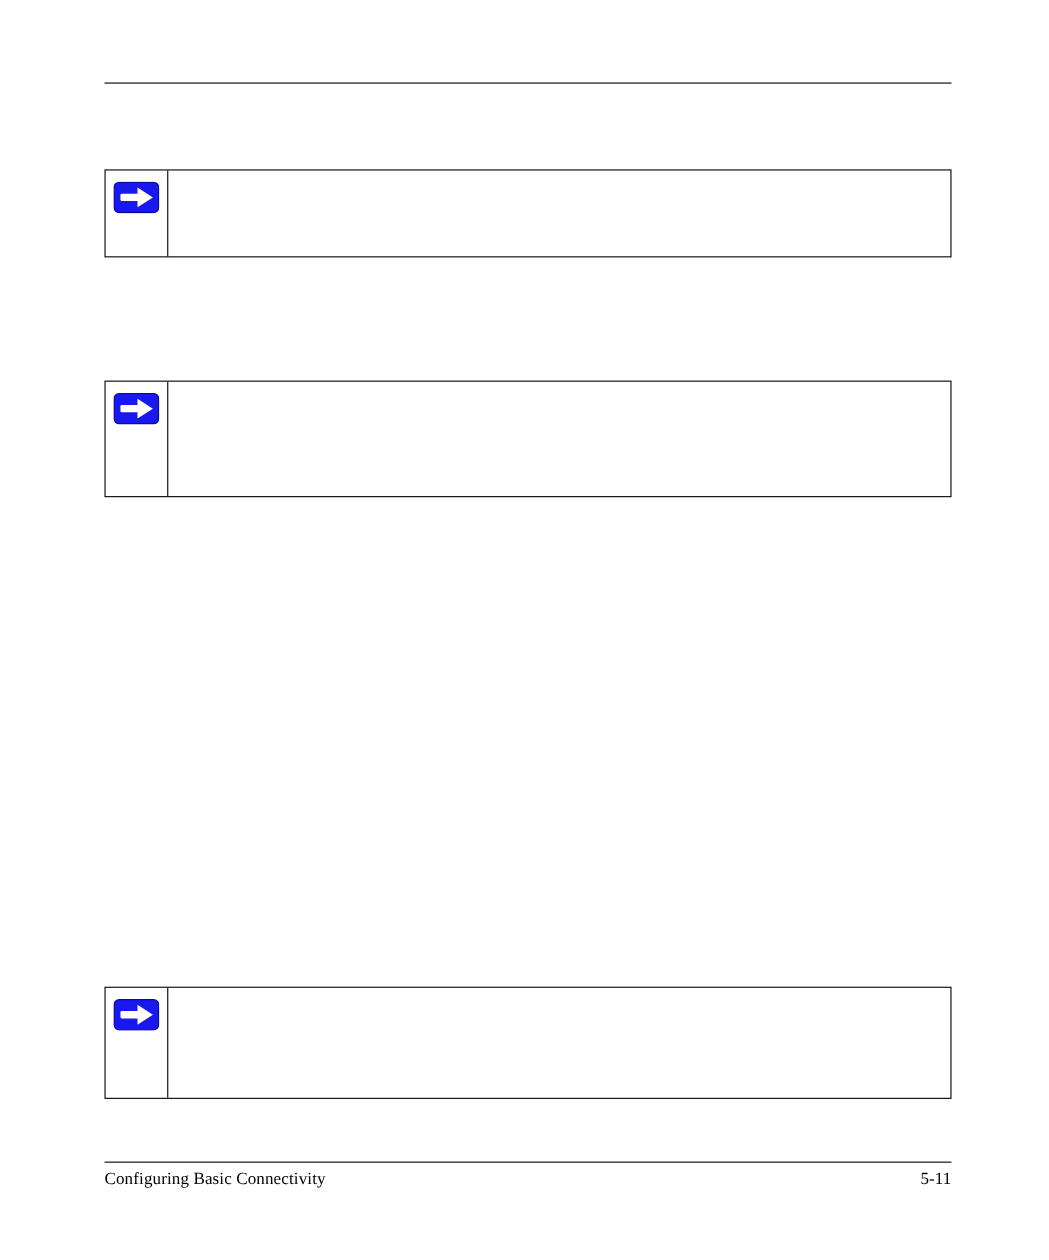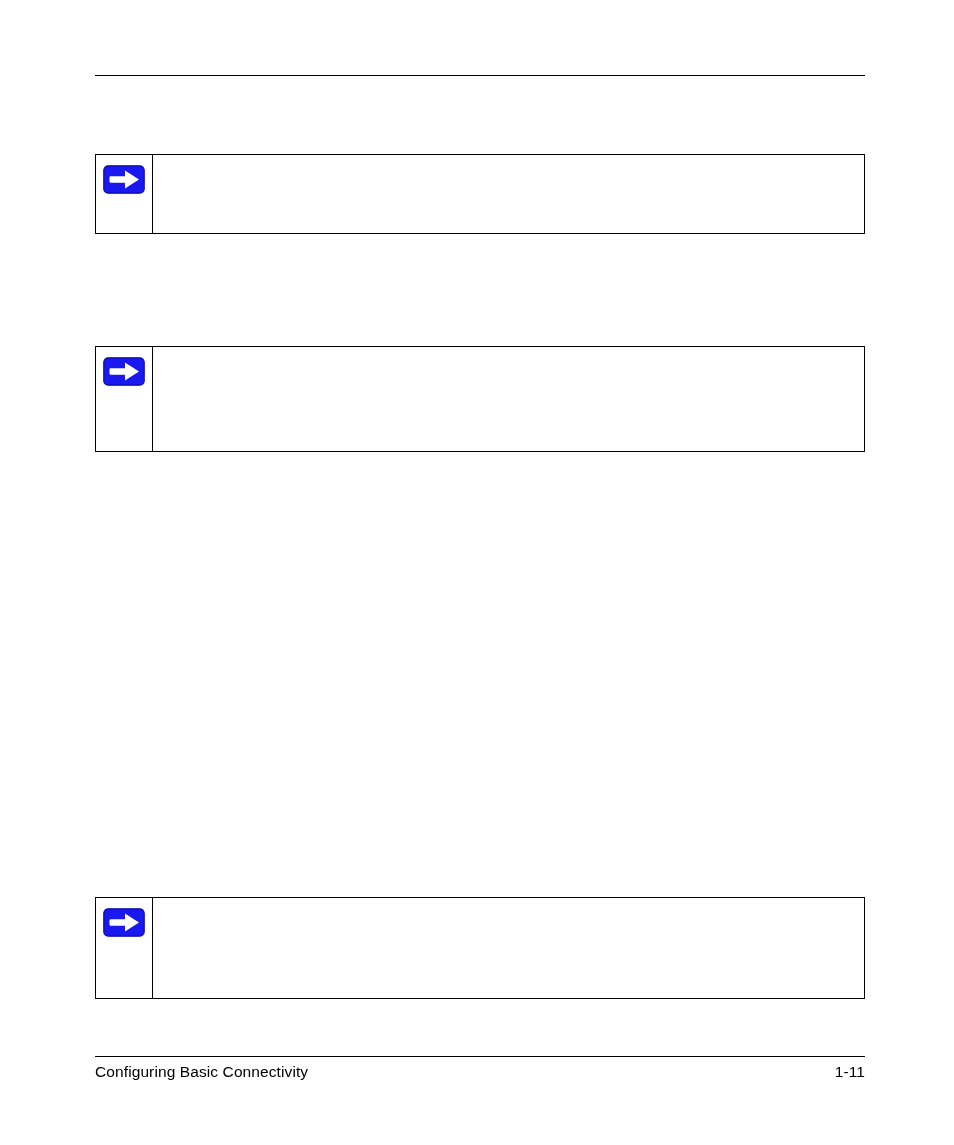--- a/index.html
+++ b/index.html
@@ -52,20 +52,21 @@
   .sp-b { height: 112px; }  
   .sp-c { height: 445px; }  
   .note-h1 { height: 80px; }  
   .note-h2 { height: 106px; } 
   .note-h3 { height: 102px; } 
   .footer {
     position: absolute;
     left: 95px;
     width: 770px;
     top: 1056px;
+    font-family: Liberation Serif, serif;
   }
   .foot-rule {
     border: 0;
     border-top: 1px solid #000;
     margin: 0 0 6px 0;
   }
   .foot-row {
     display: flex;
     justify-content: space-between;
     font-size: 15.5px;
@@ -137,17 +138,17 @@
         <span></span>
       </div>
     </div>
 
   </div>
 
   <div class="footer">
     <hr class="foot-rule">
     <div class="foot-row">
       <span>Configuring Basic Connectivity</span>
-      <span>1-11</span>
+      <span>5-11</span>
     </div>
   </div>
 
 </div>
 
 </body></html>

